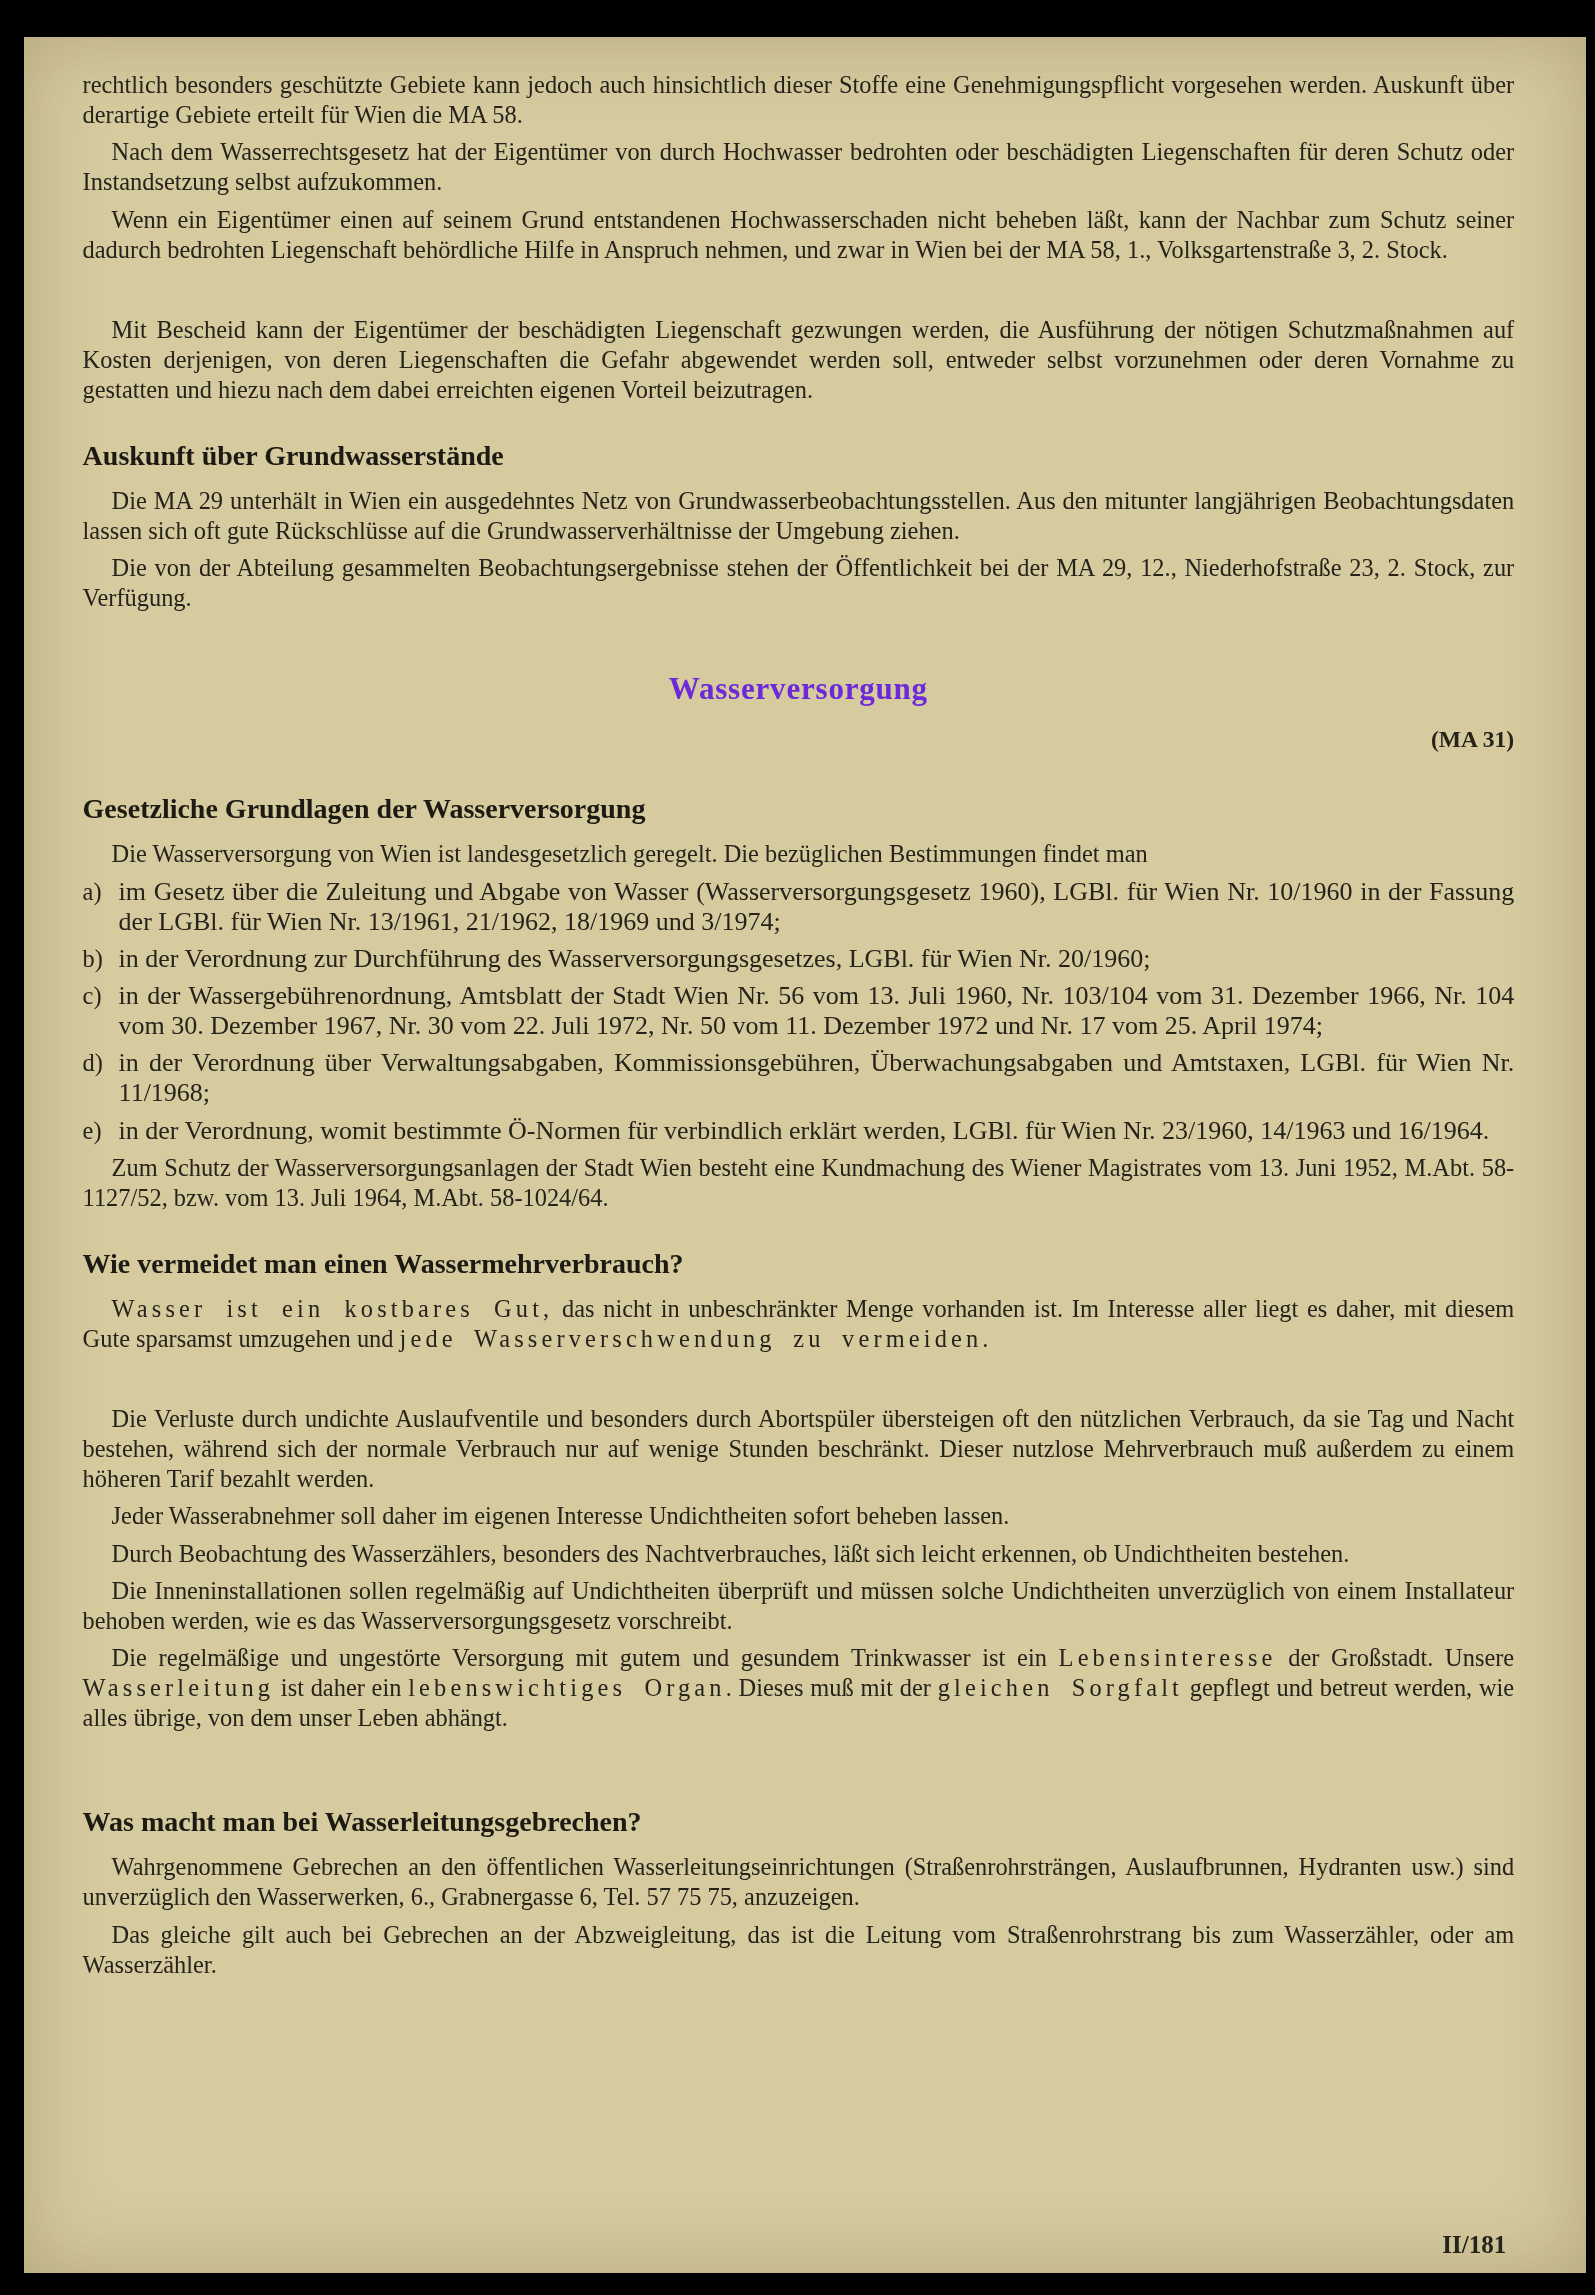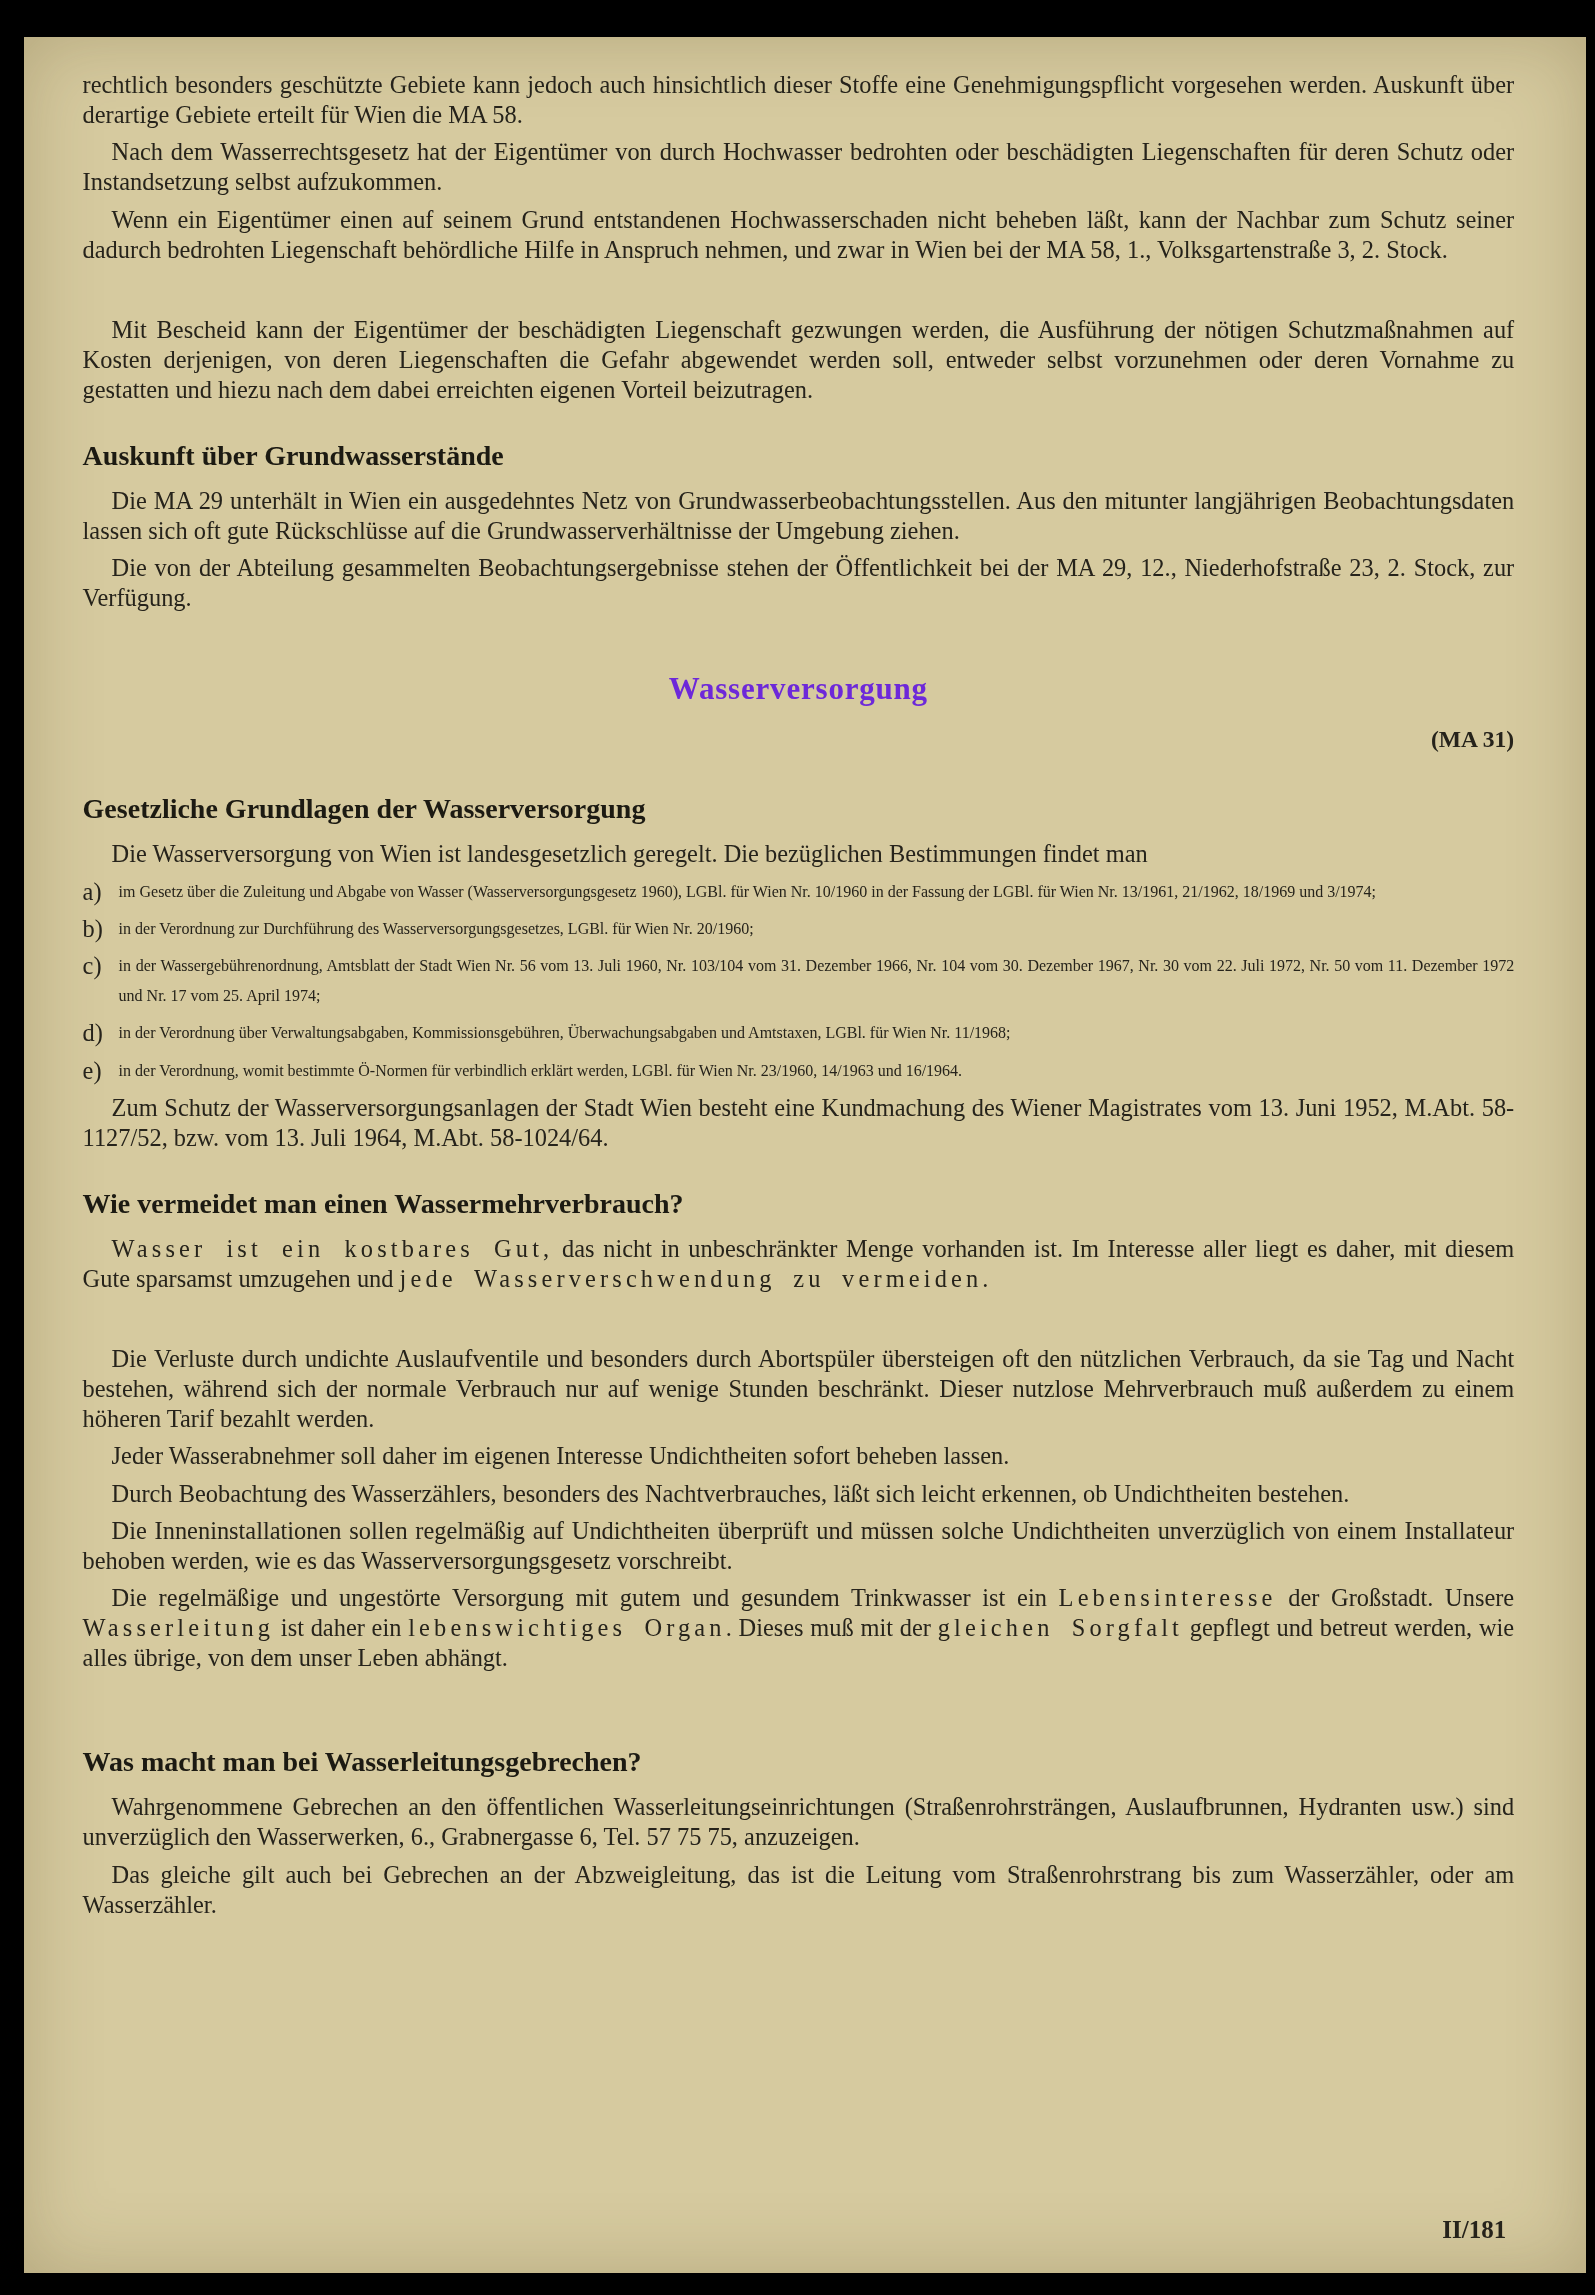--- a/index.html
+++ b/index.html
@@ -54,32 +54,32 @@
     margin-top: 11.4px;
     text-align: right;
   }
 
   .lower { margin-top: 39px; }
 
   .list-item { display: flex; margin-top: 7.3px; }
   .list-item .marker { flex: 0 0 36px; font-size: 24.4px; line-height: 30px; }
   .list-item .item-body {
     flex: 1 1 0;
-    font-size: 16px;
+    font-size: 26px;
     line-height: 30px;
     text-align: justify;
     hyphens: auto;
   }
 
   .sperr { letter-spacing: 0.17em; word-spacing: 0.3em; }
 
   .page-number {
     position: absolute;
     right: 80px;
-    bottom: 29px;
+    bottom: 14px;
     font-size: 25px;
     font-weight: bold;
   }
 </style>
 </head>
 <body>
 
 <div class="paper">
 
   <section class="columns upper">

